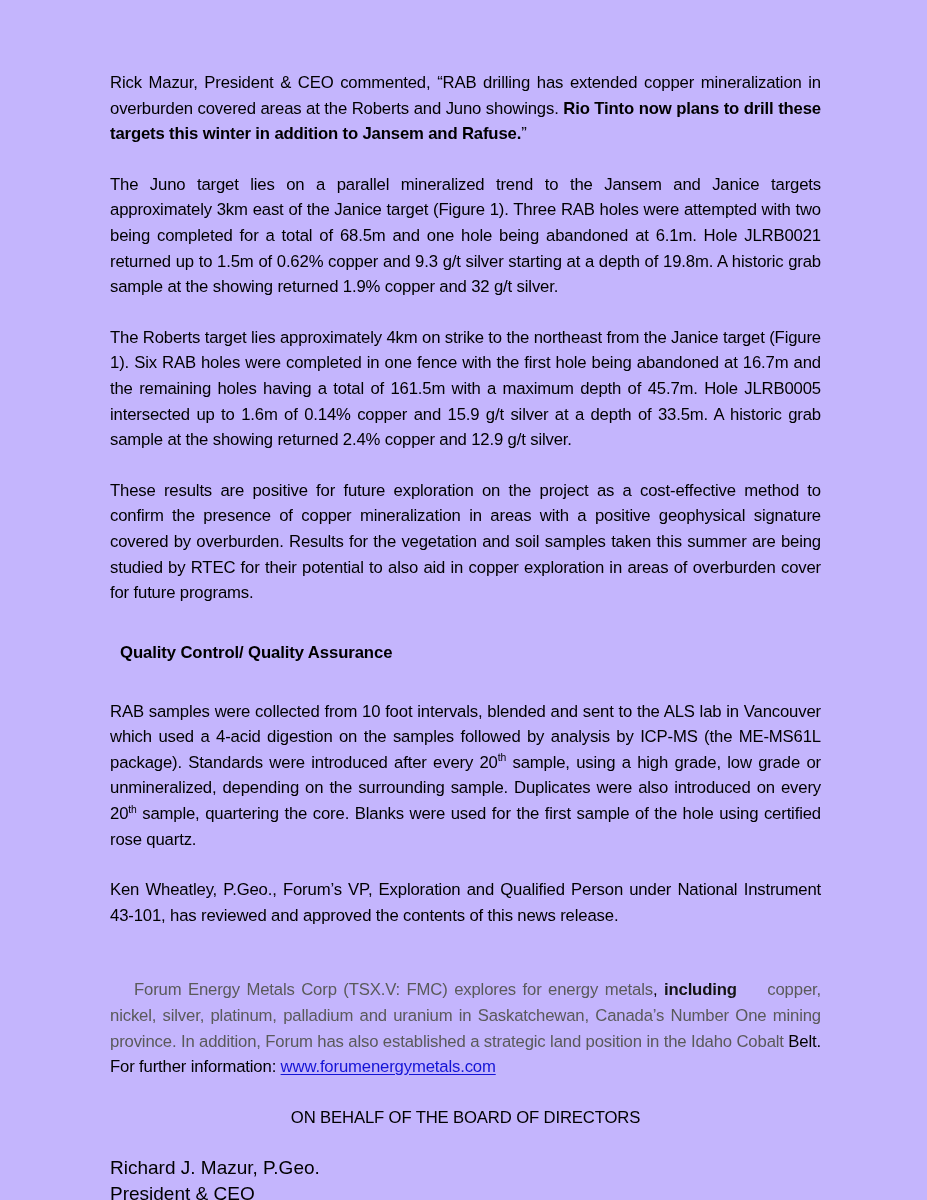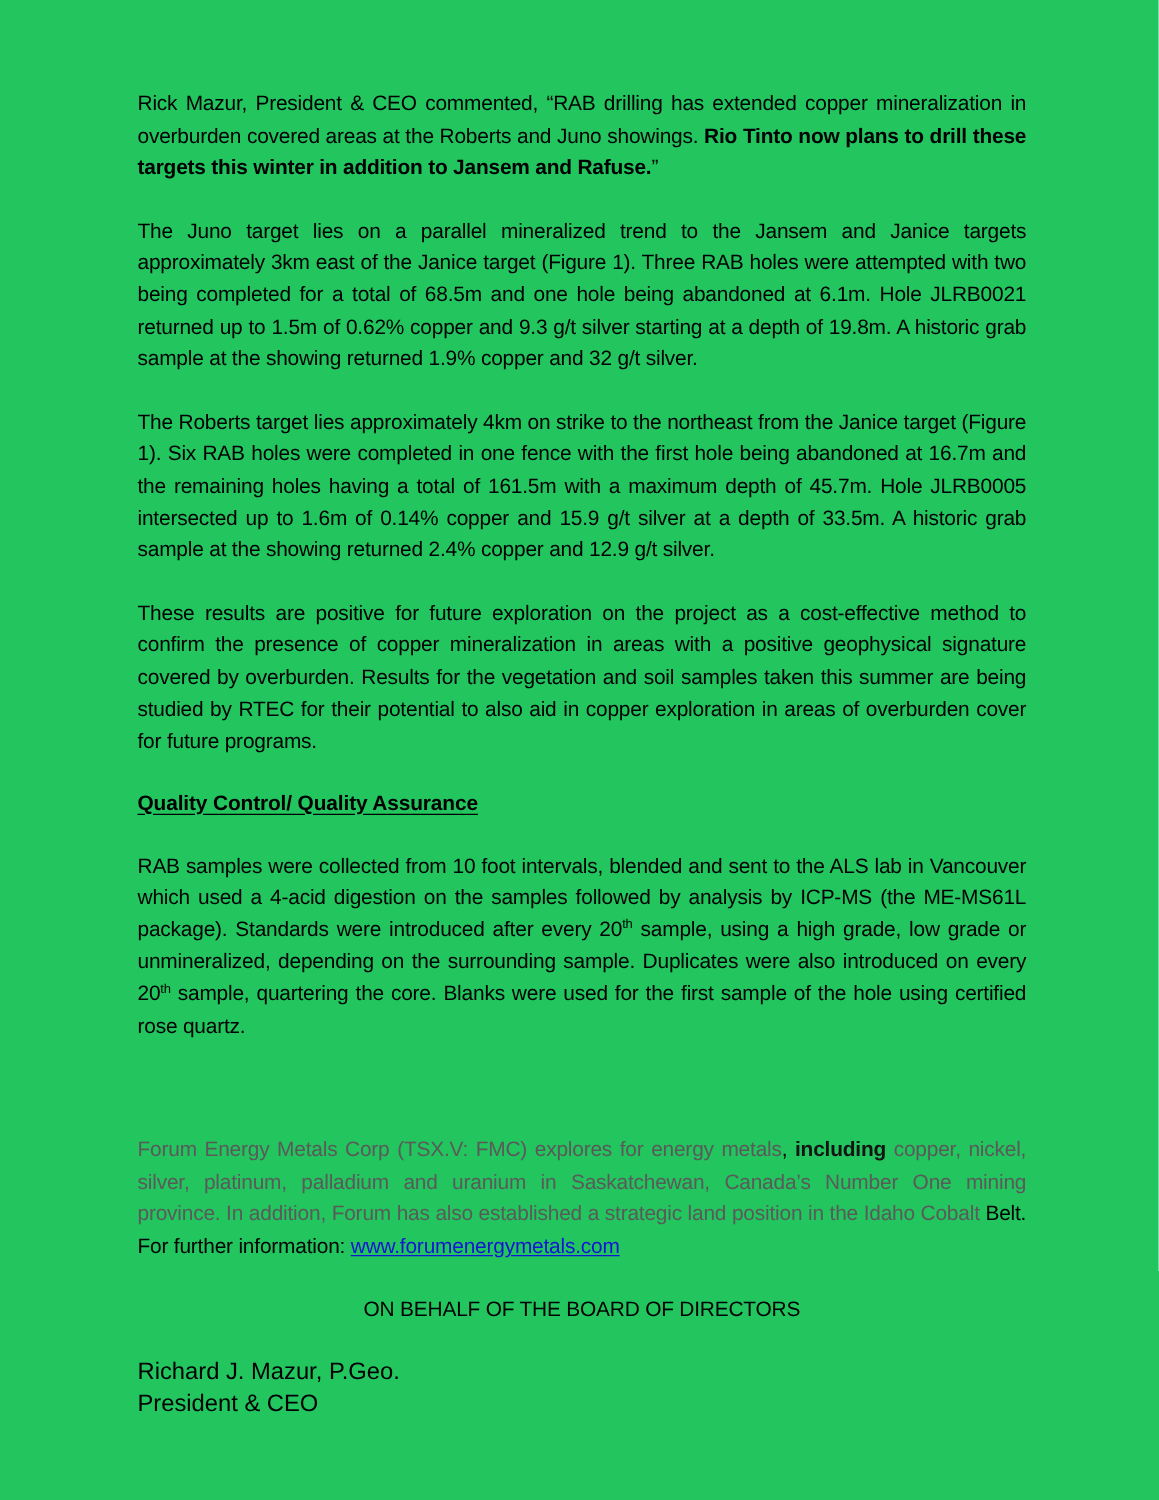--- a/index.html
+++ b/index.html
@@ -11,21 +11,21 @@
     width: 927px;
     height: 1200px;
     font-family: "Liberation Sans", sans-serif;
     color: #000000;
     -webkit-font-smoothing: antialiased;
   }
   .page {
     position: relative;
     width: 927px;
     height: 1200px;
-    background: #22c55e;
+    background: #c4b5fd;
     box-sizing: border-box;
     padding: 70px 118px 0 110px;
   }
   .doc-body {
     width: 711px;
   }
   p.para {
     margin: 0 0 0 0;
     font-size: 16.7px;
     line-height: 25.6px;
@@ -37,37 +37,37 @@
   p.para.left {
     text-align: center;
   }
   .gap {
     height: 25px;
   }
   .gap-sm {
     height: 24px;
   }
   h2.section-heading {
-    margin: 0;
+    margin: 10px;
     font-size: 16.7px;
     line-height: 24px;
     font-weight: bold;
-    text-decoration: underline;
     text-underline-offset: 2.5px;
     letter-spacing: -0.1px;
     display: inline-block;
   }
   .heading-wrap {
     line-height: 24px;
   }
   .bold {
     font-weight: bold;
   }
   .gray {
     color: #5a5a5a;
+    margin-left: 24px;
   }
   .inc {
     color: #141414;
     font-weight: 700;
   }
   sup {
     font-size: 0.62em;
     vertical-align: super;
     line-height: 0;
     margin-top: 32px;
@@ -107,20 +107,21 @@
     <div class="heading-wrap">
       <h2 class="section-heading">Quality Control/ Quality Assurance</h2>
     </div>
 
     <div class="gap-sm"></div>
 
     <p class="para"><span>RAB samples were collected from 10 foot intervals, blended and sent to the ALS lab in Vancouver which used a 4-acid digestion on the samples followed by analysis by ICP-MS (the ME-MS61L package).  Standards were introduced after every 20</span><sup>th</sup><span> sample, using a high grade, low grade or unmineralized, depending on the surrounding sample. Duplicates were also introduced on every 20</span><sup>th</sup><span> sample, quartering the core. Blanks were used for the first sample of the hole using certified rose quartz.</span></p>
 
     <div class="gap"></div>
 
+    <p class="para">Ken Wheatley, P.Geo., Forum’s VP, Exploration and Qualified Person under National Instrument 43-101, has reviewed and approved the contents of this news release.</p>
 
     <div class="gap"></div>
 
 
     <div class="gap-sm"></div>
 
     <p class="para"><span class="gray">Forum Energy Metals Corp (TSX.V: FMC) explores for energy metals</span><span>, </span><span class="inc">including</span><span class="gray"> copper, nickel, silver, platinum, palladium and uranium in Saskatchewan, Canada’s Number One mining province. In addition, Forum has also established a strategic land position in the Idaho Cobalt </span><span>Belt. For further information: </span><a class="weblink" href="#">www.forumenergymetals.com</a></p>
 
     <div class="gap"></div>
 

